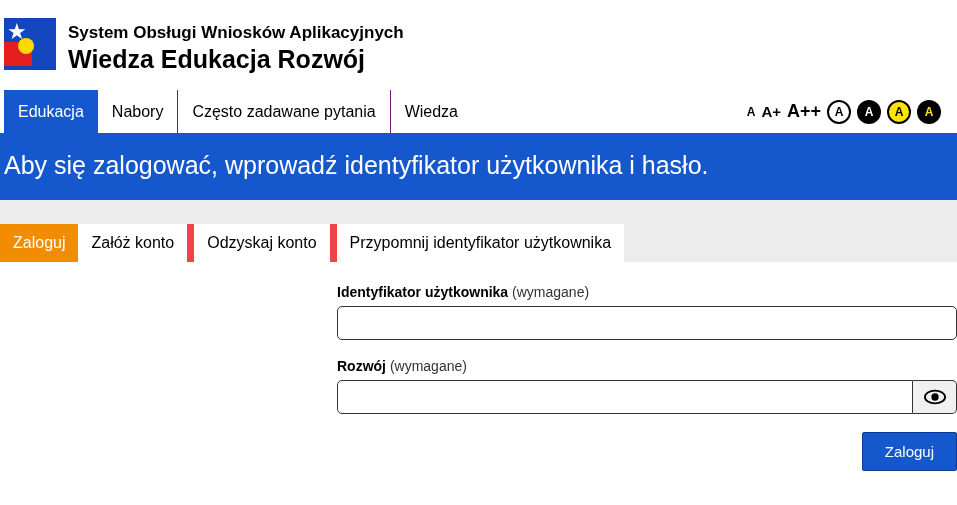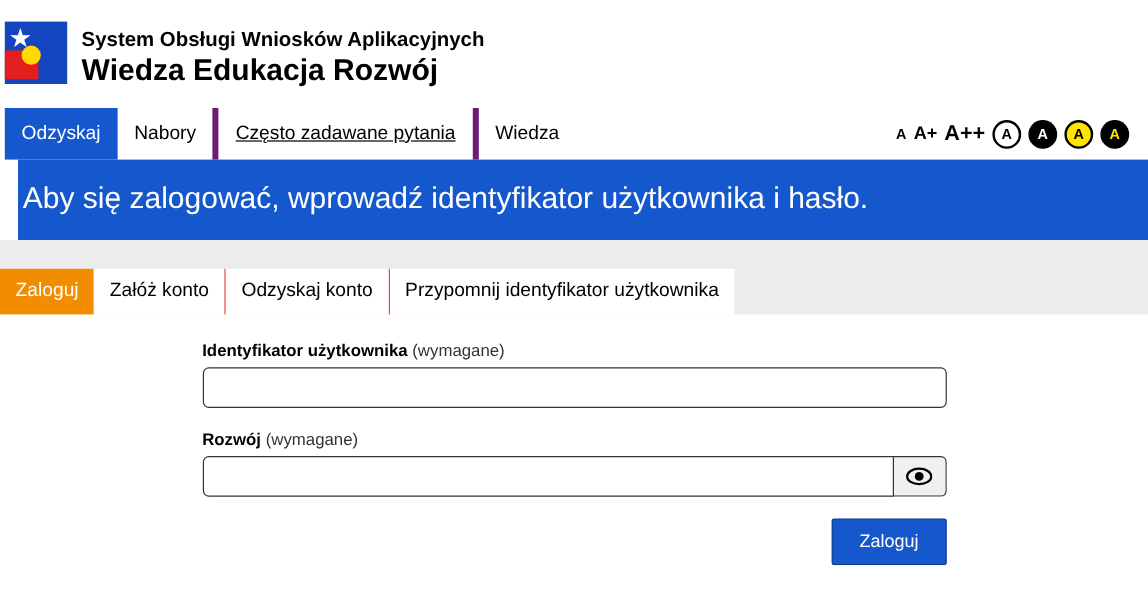--- a/index.html
+++ b/index.html
@@ -64,31 +64,31 @@
   }
   .main-nav {
     display: flex;
     align-items: stretch;
   }
   .main-nav .item {
     padding: 12px 14px;
     font-size: 16px;
     color: #000;
     cursor: pointer;
-    border-right: 5px solid #701a75;
+    border-right: 1px solid #701a75;
     line-height: 1.2;
   }
   .main-nav .item:last-child { border-right: none; }
   .main-nav .item.active {
     background: #1557cc;
     color: #fff;
     border-right: none;
   }
   .main-nav .item.active + .item { border-left: none; }
-  .main-nav .item.underline { text-decoration: underline; }
+  .main-nav .item.underline { }
   .access {
     display: flex;
     align-items: center;
     gap: 6px;
     padding-right: 12px;
   }
   .access .fs { font-weight: bold; cursor: pointer; }
   .access .fs.small { font-size: 12px; }
   .access .fs.med { font-size: 15px; }
   .access .fs.lg { font-size: 18px; }
@@ -101,45 +101,44 @@
   }
   .chip.c1 { border: 2px solid #000; background: #fff; color: #000; }
   .chip.c2 { background: #000; color: #fff; }
   .chip.c3 { background: #ffe400; color: #000; border: 2px solid #000; }
   .chip.c4 { background: #000; color: #ffe400; }
   .banner {
     background: #1557cc;
     color: #fff;
     font-size: 25px;
     padding: 18px 8px 20px 4px;
-    margin-left: 15px;
   }
   .gray-strip { background: #ececec; height: 24px; }
   .subtabs-wrap { background: #ececec; }
   .subtabs {
     display: flex;
     background: #fff;
     width: fit-content;
   }
   .subtabs .tab {
     padding: 10px 13px;
     font-size: 16px;
     cursor: pointer;
-    border-right: 1px solid #ef4444;
+    border-right: 7px solid #ef4444;
   }
   .subtabs .tab:last-child { border-right: none; }
   .subtabs .tab.active {
     background: #f28c00;
     color: #fff;
     border-right: none;
   }
   .form-area {
     padding: 22px 0 0 0;
     display: flex;
-    justify-content: center;
+    justify-content: flex-end;
   }
   .form-inner { width: 620px; }
   .field { margin-bottom: 18px; }
   .field-label { margin-bottom: 6px; }
   .field-label .strong { font-weight: bold; font-size: 14px; }
   .field-label .req { font-weight: normal; color: #333; }
   .input-row { display: flex; }
   input[type=text], input[type=password] {
     flex: 1;
     height: 34px;
@@ -183,21 +182,21 @@
     <div class="logo-star">★</div>
   </div>
   <div class="header-text">
     <div class="sys">System Obsługi Wniosków Aplikacyjnych</div>
     <div class="title">Wiedza Edukacja Rozwój</div>
   </div>
 </div>
 
 <div class="nav-row">
   <div class="main-nav">
-    <div class="item active">Odzyskaj</div>
+    <div class="item active">Edukacja</div>
     <div class="item">Nabory</div>
     <div class="item underline">Często zadawane pytania</div>
     <div class="item">Wiedza</div>
   </div>
   <div class="access">
     <span class="fs small">A</span>
     <span class="fs med">A+</span>
     <span class="fs lg">A++</span>
     <span class="chip c1">A</span>
     <span class="chip c2">A</span>

